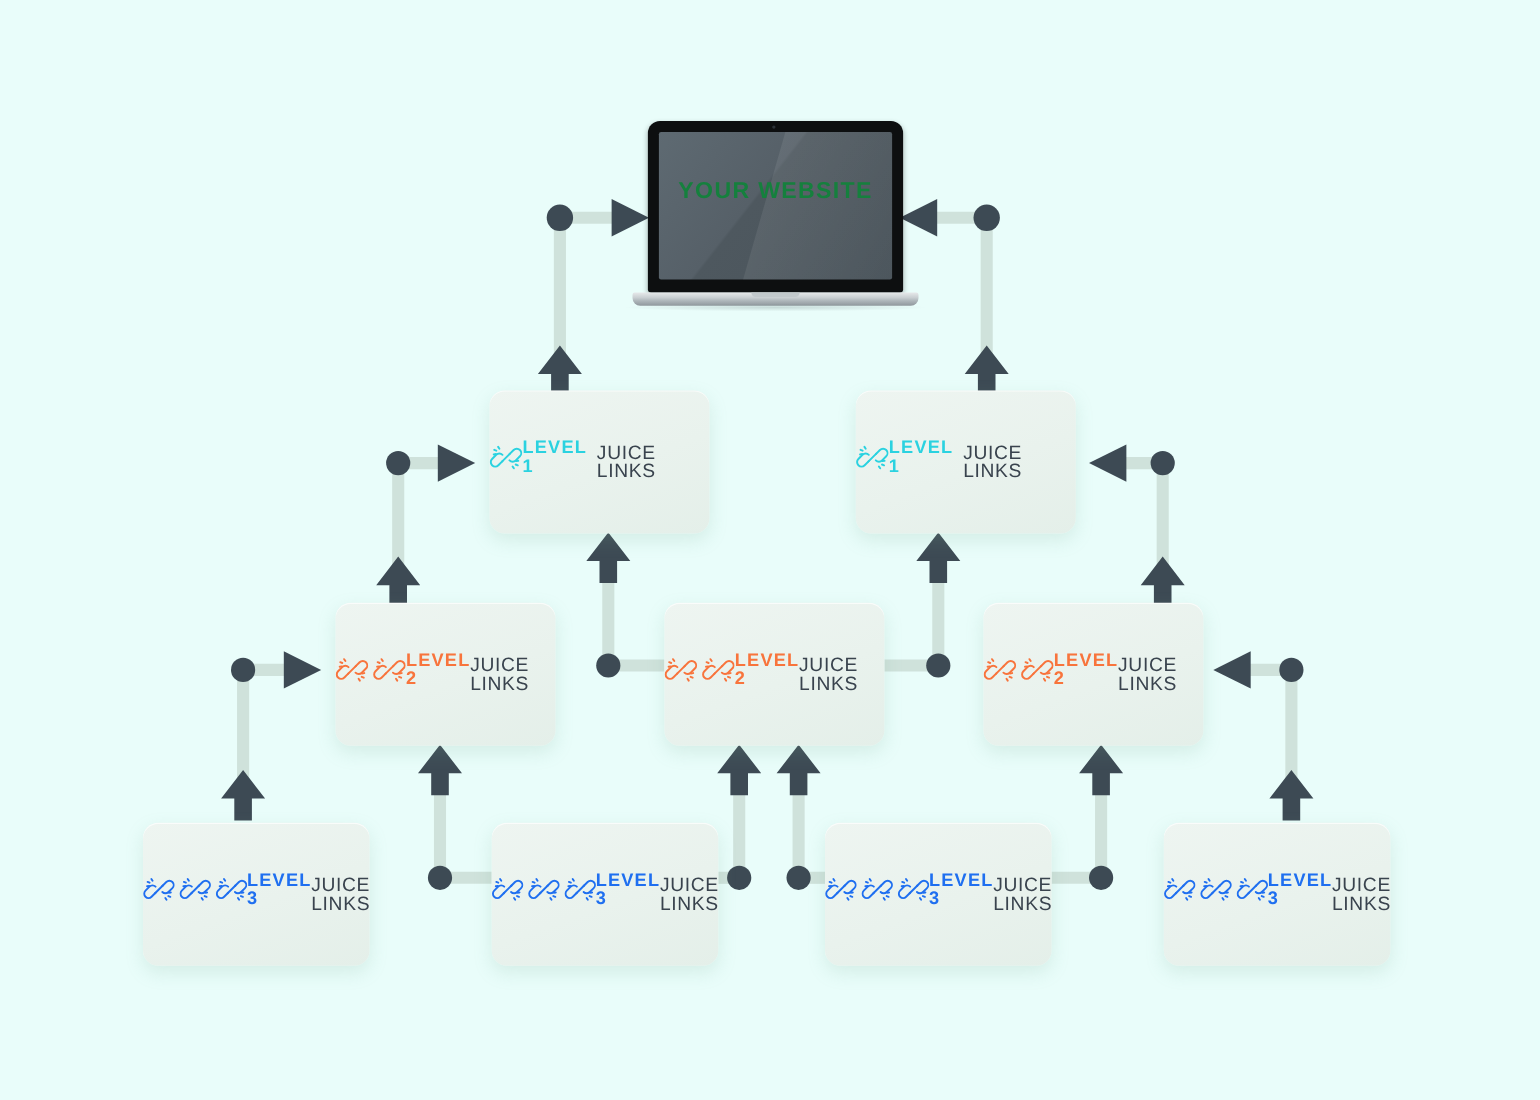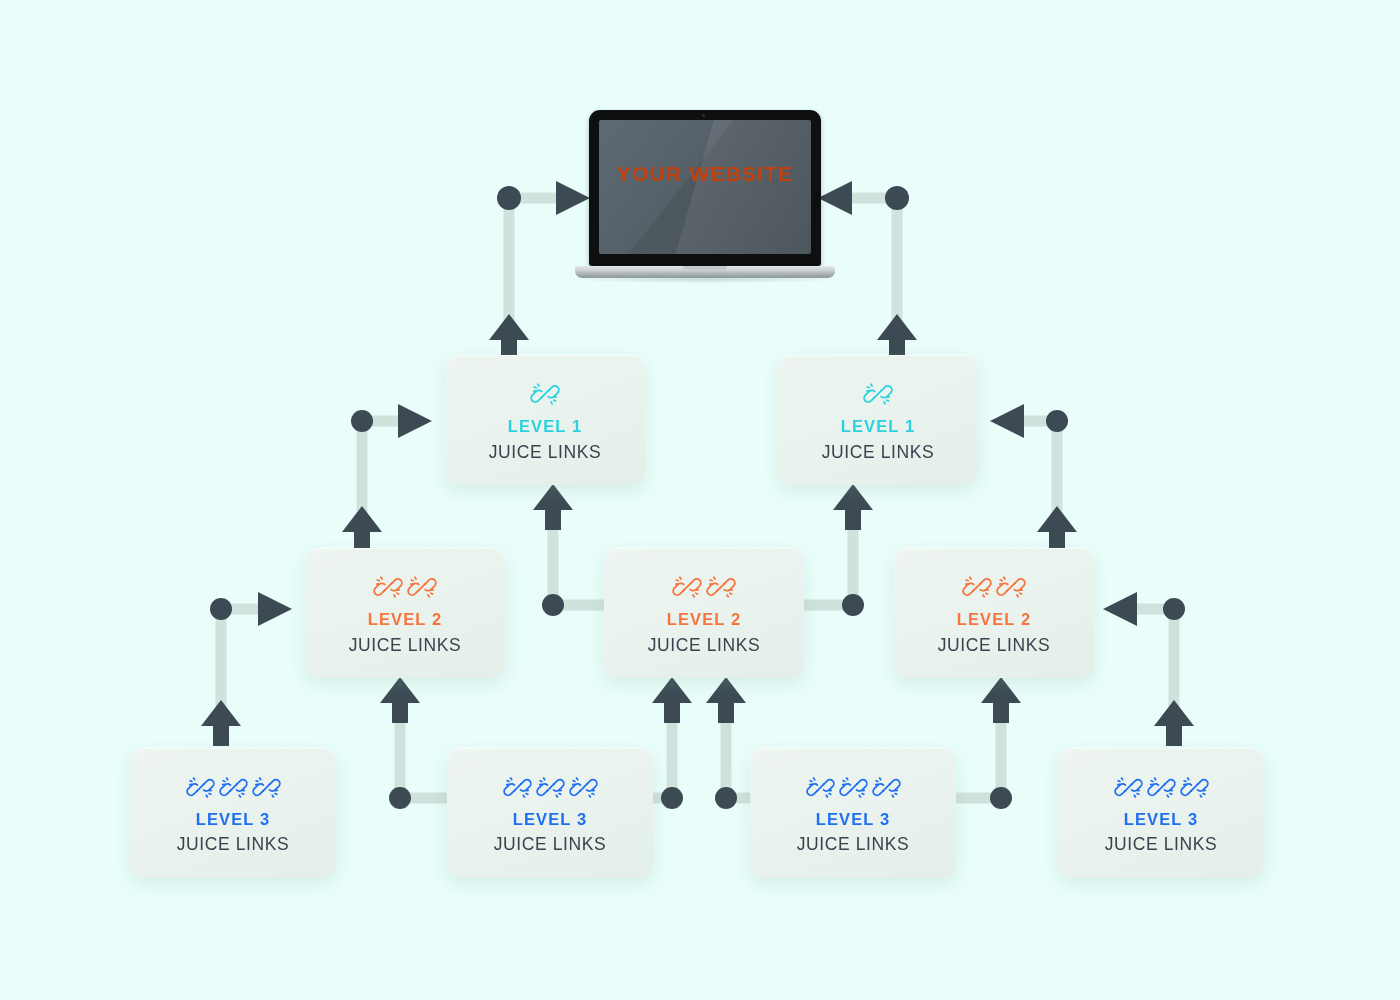--- a/index.html
+++ b/index.html
@@ -11,21 +11,21 @@
   }
   #stage{position:relative;width:1400px;height:1000px;}
   svg.layer{position:absolute;left:0;top:0;width:1400px;height:1000px;}
   #connectors{z-index:1;}
 
   .node{
     position:absolute;
     border-radius:14px;
     background:linear-gradient(160deg,#eef5f1 0%,#e9f2ed 55%,#e4efe9 100%);
     box-shadow:0 6px 16px rgba(120,170,150,.18), 0 1px 0 rgba(255,255,255,.7) inset;
-    display:flex;flex-direction:column;align-items:center;justify-content:center;
+    display:flex;flex-direction:row;align-items:center;justify-content:center;
     z-index:3;
   }
   .icons{display:flex;gap:4px;align-items:center;justify-content:center;margin-bottom:9px;}
   .icons svg{display:block;}
   .lvl{
     font-size:16.5px;font-weight:bold;letter-spacing:1.1px;
     line-height:1;margin-bottom:9px;
   }
   .jl{
     font-size:17.5px;font-weight:normal;letter-spacing:.6px;
@@ -51,21 +51,21 @@
     position:absolute;right:-20px;top:-40px;width:140px;height:260px;
     background:linear-gradient(100deg,rgba(255,255,255,.085),rgba(255,255,255,0));
     transform:rotate(16deg);
   }
   #laptop .cam{
     position:absolute;left:127px;top:4px;width:3px;height:3px;border-radius:50%;
     background:#2c3238;
   }
   #laptop .sitetext{
     position:absolute;left:0;right:0;top:52px;text-align:center;
-    color:#c2410c;font-size:21px;font-weight:bold;letter-spacing:1.2px;
+    color:#15803d;font-size:21px;font-weight:bold;letter-spacing:1.2px;
   }
   #laptop .base{
     position:absolute;left:0;top:156px;width:260px;height:12px;
     background:linear-gradient(180deg,#e6e9ea 0%,#c9cfd2 38%,#aeb6ba 62%,#8f979c 100%);
     border-radius:2px 2px 7px 7px;
   }
   #laptop .notch{
     position:absolute;left:108px;top:156px;width:44px;height:4px;
     background:#c2c9cc;border-radius:0 0 4px 4px;
   }

